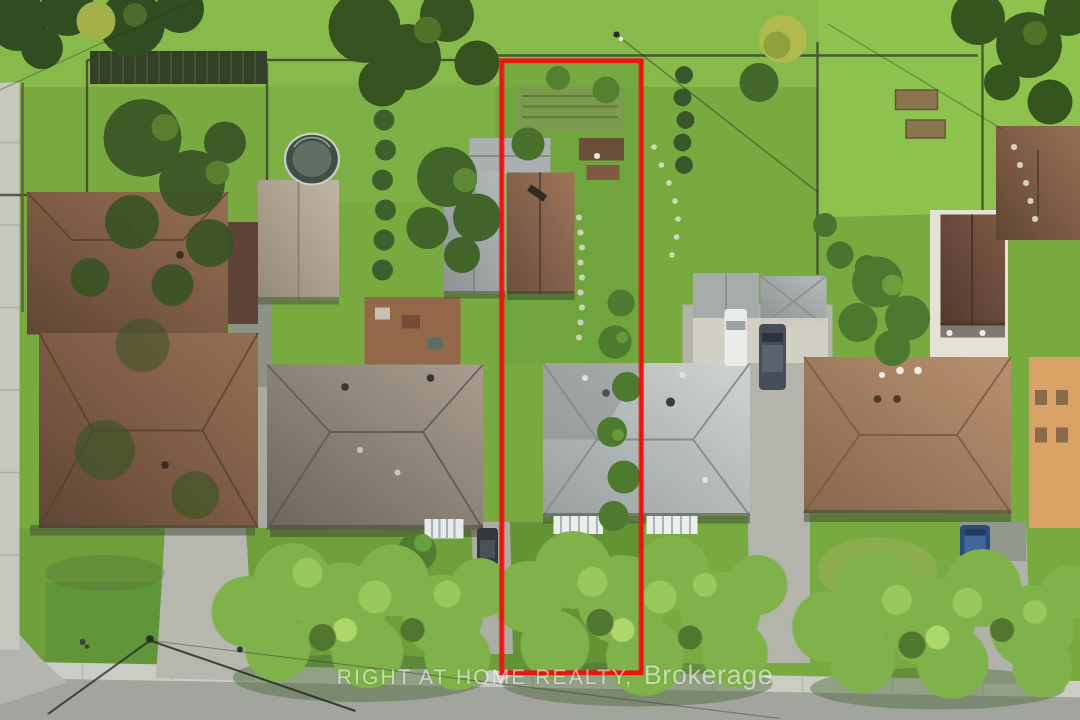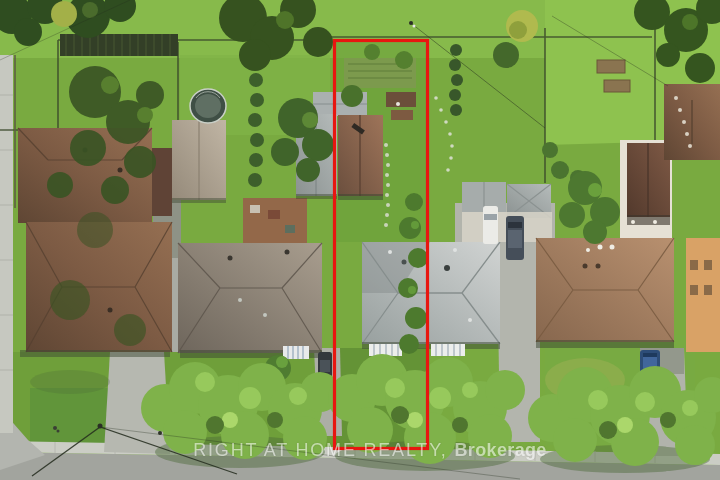--- a/index.html
+++ b/index.html
@@ -4,22 +4,22 @@
 <style>
   html,body{margin:0;padding:0;background:#222;}
   .stage{position:relative;width:720px;height:480px;overflow:hidden;font-family:"Liberation Sans",sans-serif;}
   .stage svg{position:absolute;left:0;top:0;display:block;}
   .watermark{
     position:absolute;left:210px;top:440px;width:320px;
     display:flex;align-items:baseline;justify-content:center;gap:7px;
     color:#fff;opacity:.55;white-space:nowrap;pointer-events:none;
     text-shadow:0 0 2px rgba(0,0,0,.25);
   }
-  .watermark .wm-main{font-size:18px;letter-spacing:.10em;font-weight:400;}
-  .watermark .wm-suffix{font-size:18px;letter-spacing:.02em;font-weight:700;}
+  .watermark .wm-main{font-size:14px;letter-spacing:.10em;font-weight:400;}
+  .watermark .wm-suffix{font-size:18px;letter-spacing:.02em;font-weight:400;}
 </style>
 </head>
 <body>
 
 <div class="stage">
 <svg width="720" height="480" viewBox="0 0 720 480">
   <defs>
     <linearGradient id="brownRoof" x1="0" y1="1" x2="1" y2="0">
       <stop offset="0" stop-color="#5f4634"></stop>
           <stop offset="0.5" stop-color="#7d5b44"></stop>

